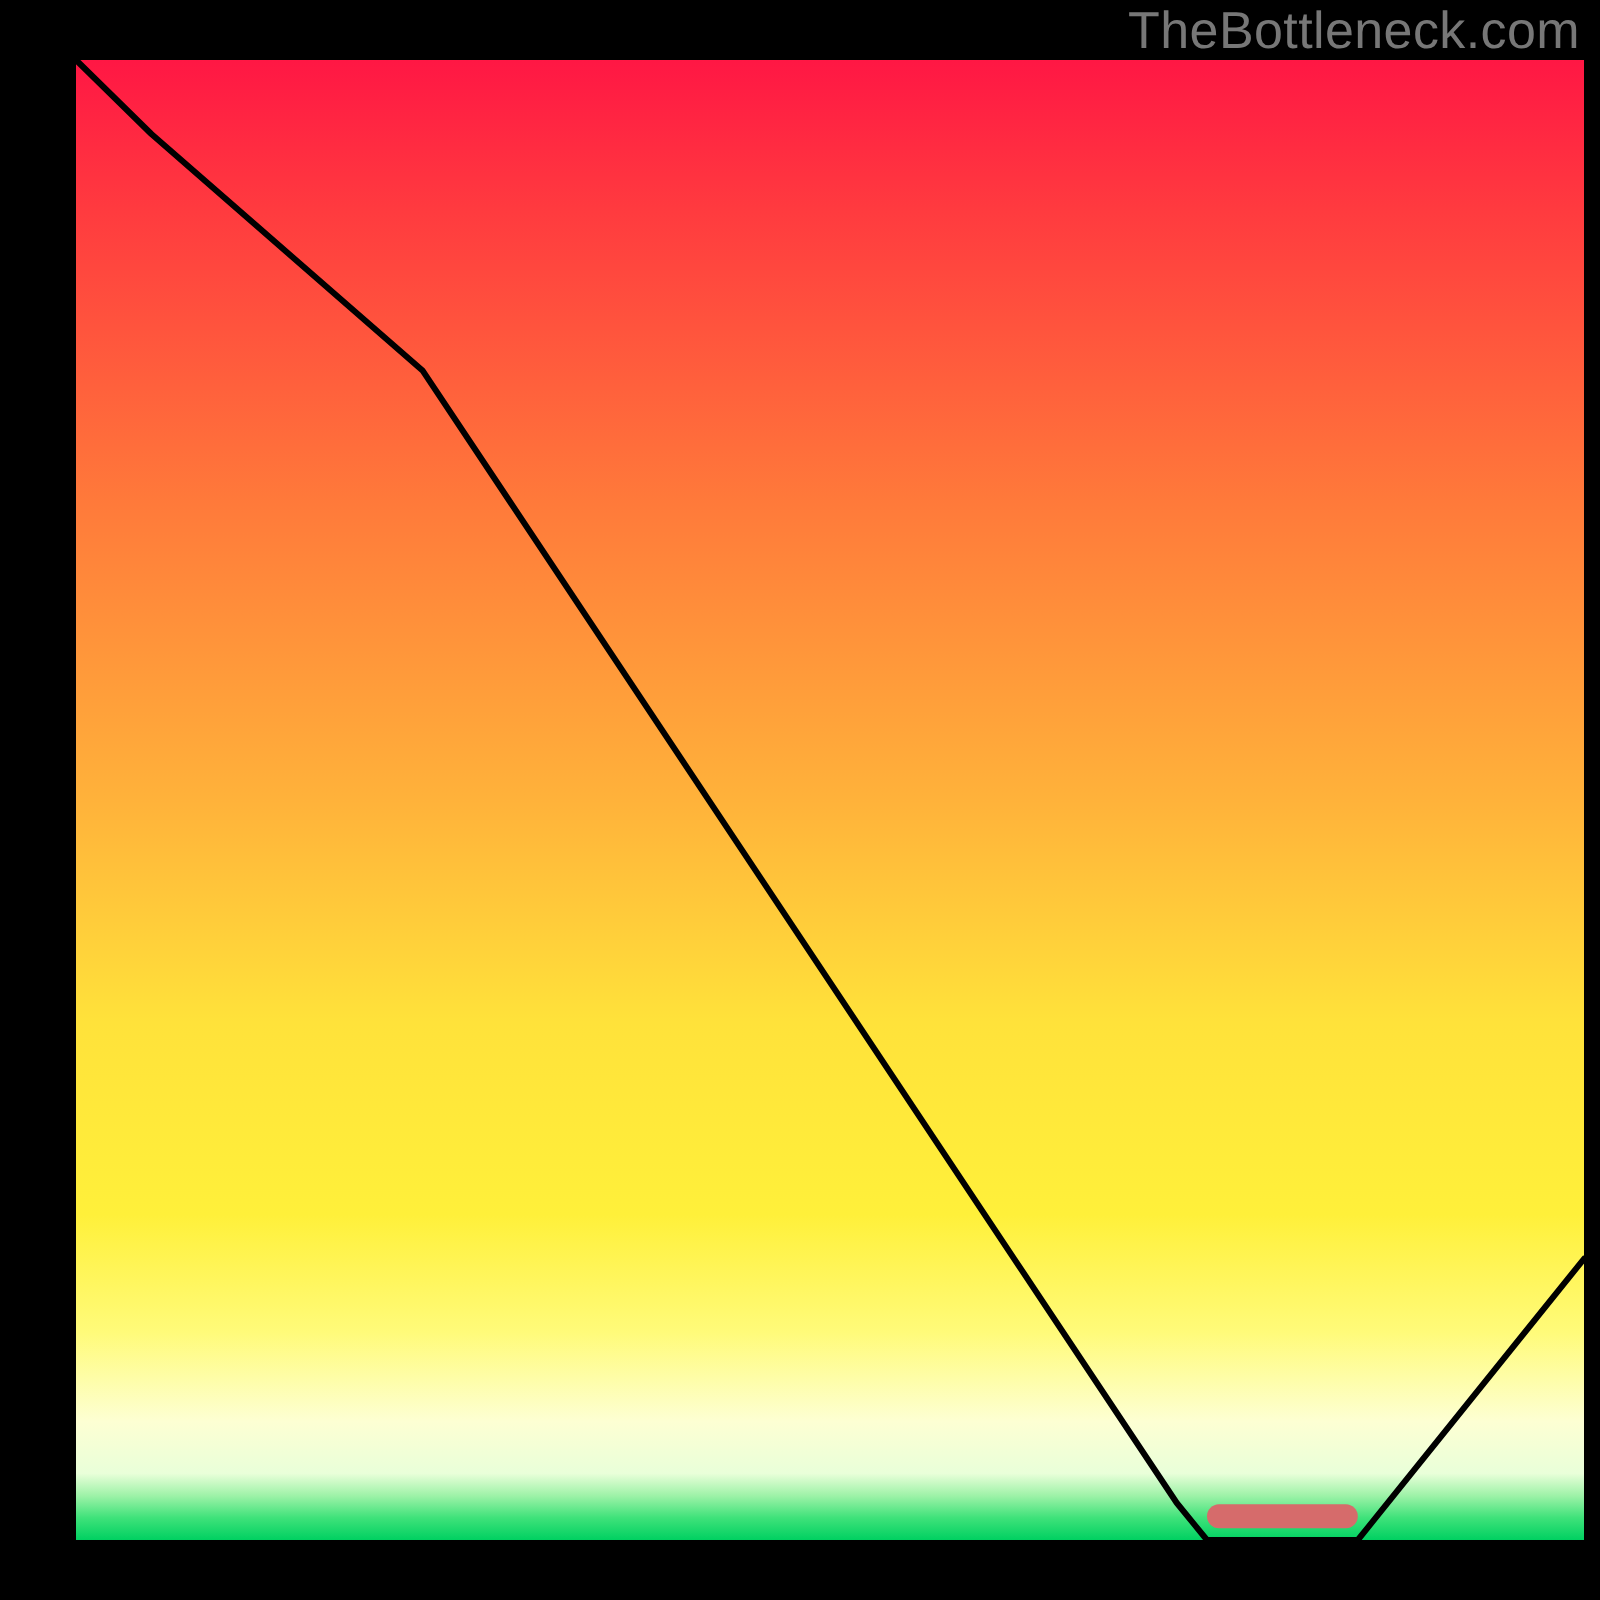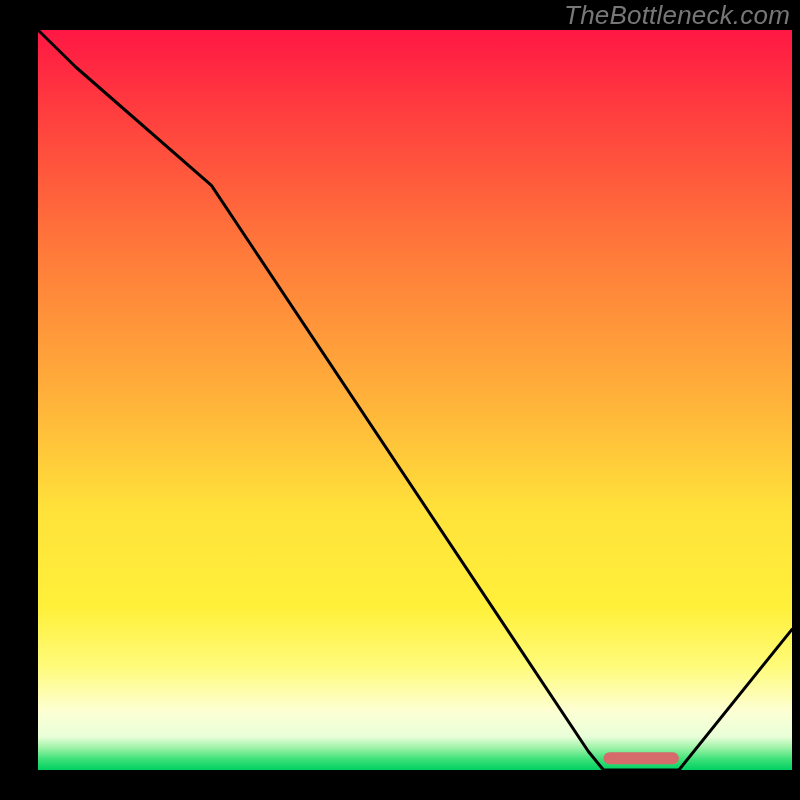--- a/index.html
+++ b/index.html
@@ -8,21 +8,20 @@
     width: 800px;
     height: 800px;
     background: #000;
     font-family: Arial, Helvetica, sans-serif;
     overflow: hidden;
   }
   .frame {
     position: relative;
     width: 800px;
     height: 800px;
-    font-style: italic;
   }
   .attribution {
     position: absolute;
     top: 0;
     right: 10px;
     color: #777;
     font-size: 26px;
     font-weight: 500;
     letter-spacing: 0.2px;
     z-index: 10;

